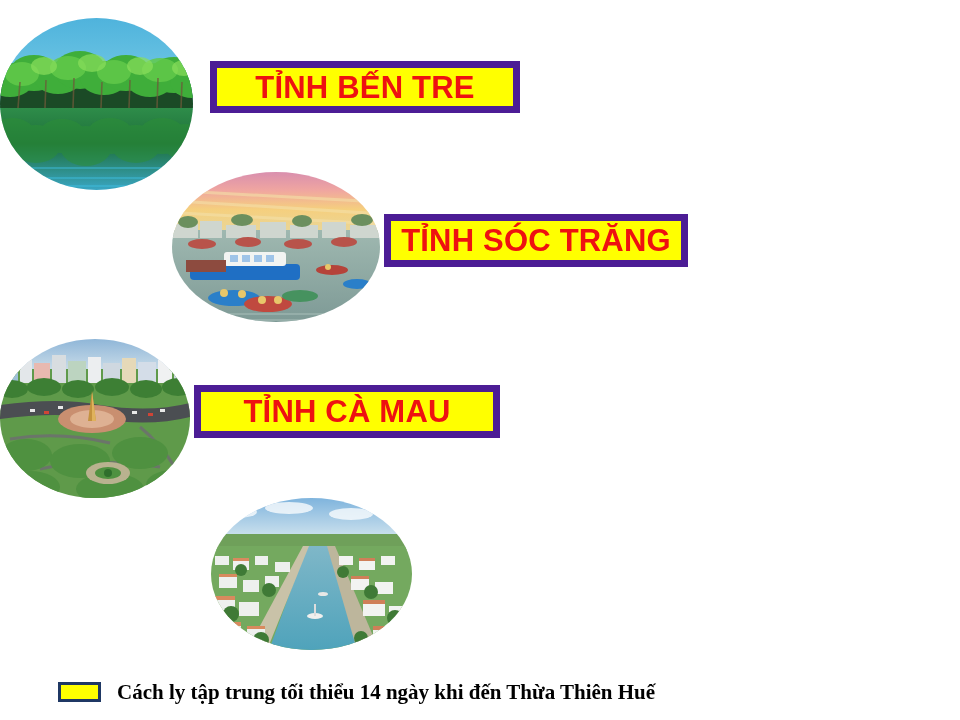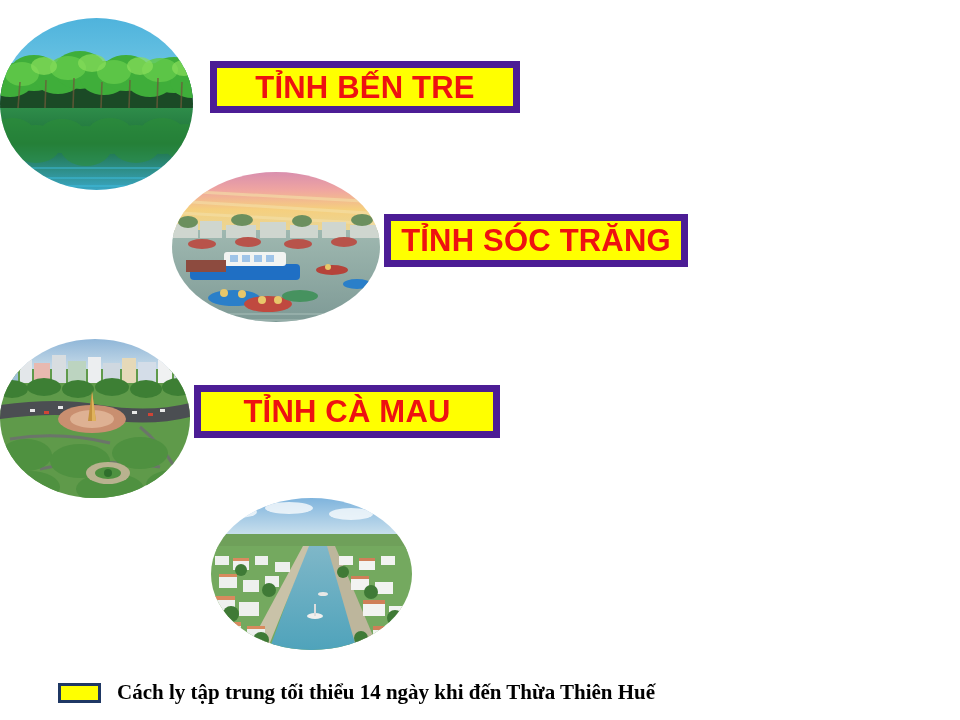--- a/index.html
+++ b/index.html
@@ -48,21 +48,21 @@
     white-space: nowrap;
     line-height: 1;
   }
 
   
   .legend {
     position: absolute;
     left: 58px;
     top: 682px;
     display: flex;
-    align-items: flex-end;
+    align-items: flex-start;
   }
   .legend-swatch {
     width: 43px;
     height: 20px;
     background: #ffff00;
     border: 3px solid #1f3864;
     box-sizing: border-box;
   }
   .legend-caption {
     margin-left: 16px;

